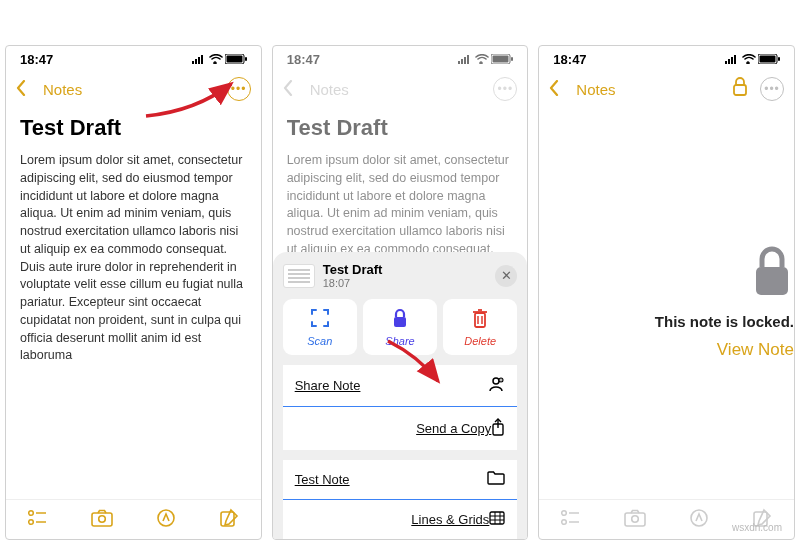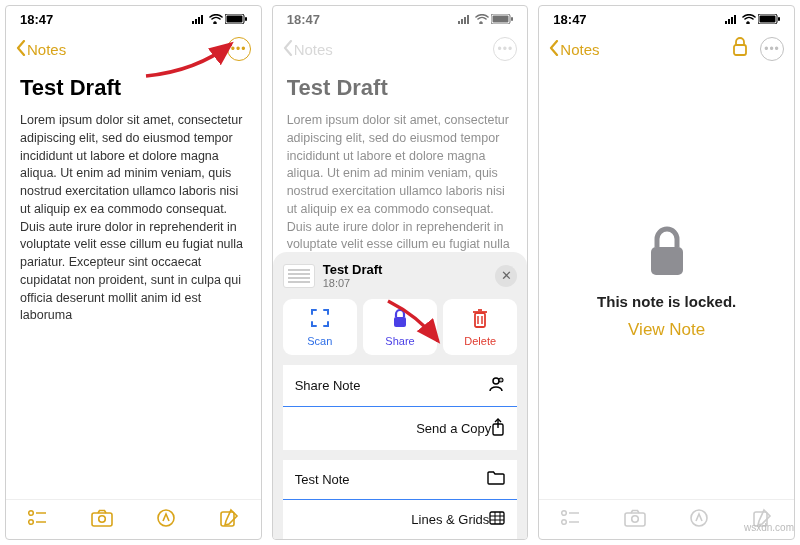--- a/index.html
+++ b/index.html
@@ -14,41 +14,42 @@
   }
   .phone {
     flex: 1;
     border: 1px solid #d0d0d0;
     border-radius: 4px;
     display: flex;
     flex-direction: column;
     overflow: hidden;
     position: relative;
     background: #fff;
+    margin-top: 40px;
   }
   .phone.dimmed .header-area, .phone.dimmed .note-view { opacity: 0.55; pointer-events: none; }
   .statusbar {
     height: 26px;
     display: flex;
     align-items: center;
     justify-content: space-between;
     padding: 0 14px;
     font-size: 13px;
     font-weight: 600;
   }
   .status-icons { display: flex; gap: 2px; align-items: center; }
   .navbar {
     height: 34px;
     display: flex;
     align-items: center;
     justify-content: space-between;
     padding: 0 10px;
   }
   .back {
-    display: flex; align-items: center; gap: 1px;
+    display: flex; align-items: center; gap: 17px;
     color: #d9a41a; font-size: 15px;
   }
   .back.dim { color: #b8b8b8; }
   .ellipsis-btn {
     width: 24px; height: 24px;
     border: 1.5px solid #d9a41a;
     border-radius: 50%;
     display: flex; align-items: center; justify-content: center;
     color: #d9a41a; font-size: 12px; letter-spacing: 1px;
   }
@@ -60,21 +61,21 @@
     height: 40px;
     display: flex;
     justify-content: space-around;
     align-items: center;
     border-top: 1px solid #eee;
     color: #d9a41a;
   }
   .toolbar.dim { color: #ccc; }
   .locked-center {
     flex: 1; display: flex; flex-direction: column;
-    align-items: center; justify-content: center; gap: 10px;
+    align-items: flex-end; justify-content: center; gap: 10px;
   }
   .locked-text { font-size: 15px; font-weight: 600; color: #222; }
   .view-link { color: #d9a41a; font-size: 17px; }
   .sheet {
     position: absolute;
     left: 0; right: 0; bottom: 0;
     background: #efefef;
     border-top-left-radius: 14px;
     border-top-right-radius: 14px;
     padding: 10px 10px 0 10px;
@@ -85,44 +86,44 @@
   .thumb::before { content: ""; position: absolute; top: 4px; left: 4px; right: 4px; height: 2px; background: #ccc; box-shadow: 0 4px 0 #ccc, 0 8px 0 #ccc, 0 12px 0 #ccc; }
   .sheet-title { font-size: 13px; font-weight: 600; }
   .sheet-sub { font-size: 11px; color: #777; }
   .close-x {
     width: 22px; height: 22px; border-radius: 50%;
     background: #e0e0e0; color: #666;
     display: flex; align-items: center; justify-content: center;
     font-size: 13px; margin-left: auto;
   }
   .action-row {
-    display: flex; gap: 6px;
+    display: flex; gap: 6px; font-style: italic;
   }
   .action-btn {
     flex: 1; background: #fff; border-radius: 9px;
     display: flex; flex-direction: column; align-items: center; justify-content: center;
     padding: 8px 2px; gap: 4px; font-size: 11px;
   }
   .scan-lbl { color: #2f6fe6; }
   .pin-lbl { color: #e78b1c; }
   .lock-lbl { color: #4a3fe6; }
   .del-lbl { color: #e03b2f; text-align: right; }
-  .menu-group { background: #fff; border-radius: 0; overflow: hidden; }
+  .menu-group { background: #fff; border-radius: 0; overflow: hidden; text-decoration: underline; }
   .menu-item {
     display: flex; justify-content: space-between; align-items: center;
     padding: 11px 12px; font-size: 13px; color: #111;
   }
   .menu-item + .menu-item { border-top: 1px solid #3b82f6; justify-content: flex-end; }
   .arrow {
     position: absolute;
     pointer-events: none;
   }
   .watermark {
     position: absolute;
-    bottom: 6px; right: 0;
+    bottom: 6px; right: 12px;
     font-size: 10px; color: #bbb;
   }
 </style>
 </head>
 <body>
 
 <div class="phone">
   <div class="header-area">
     <div class="statusbar">
       <span>18:47</span>

